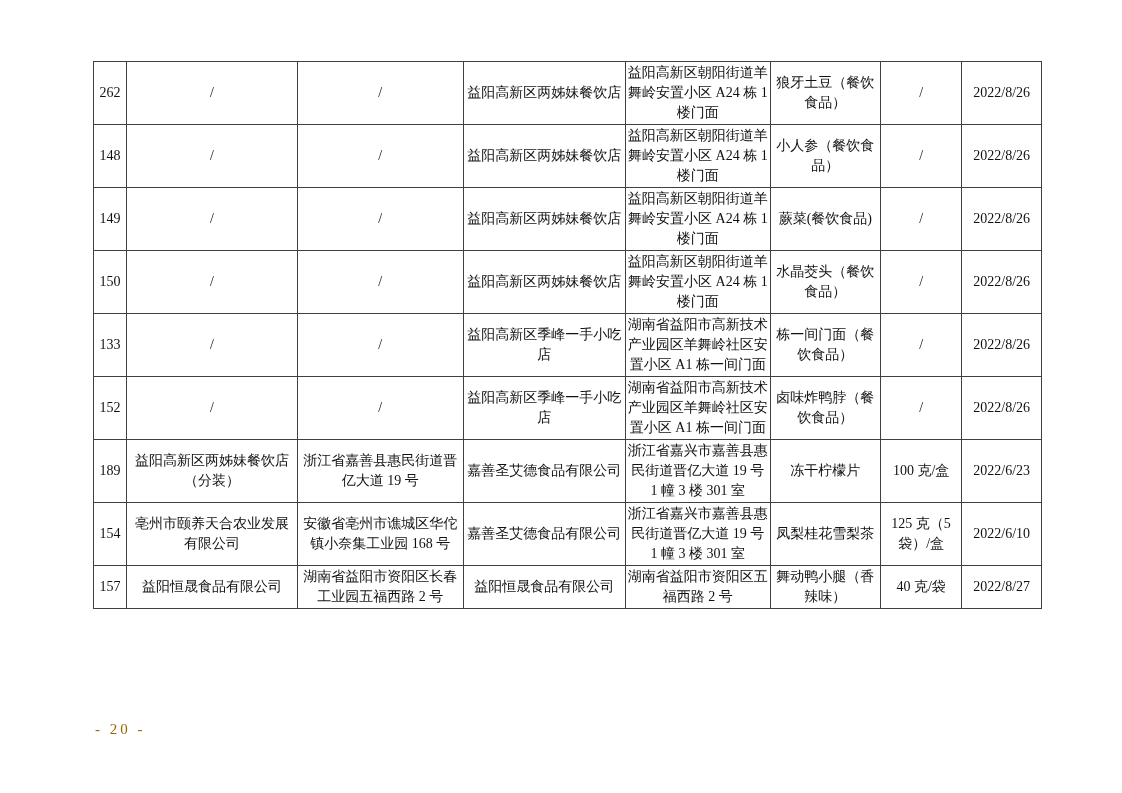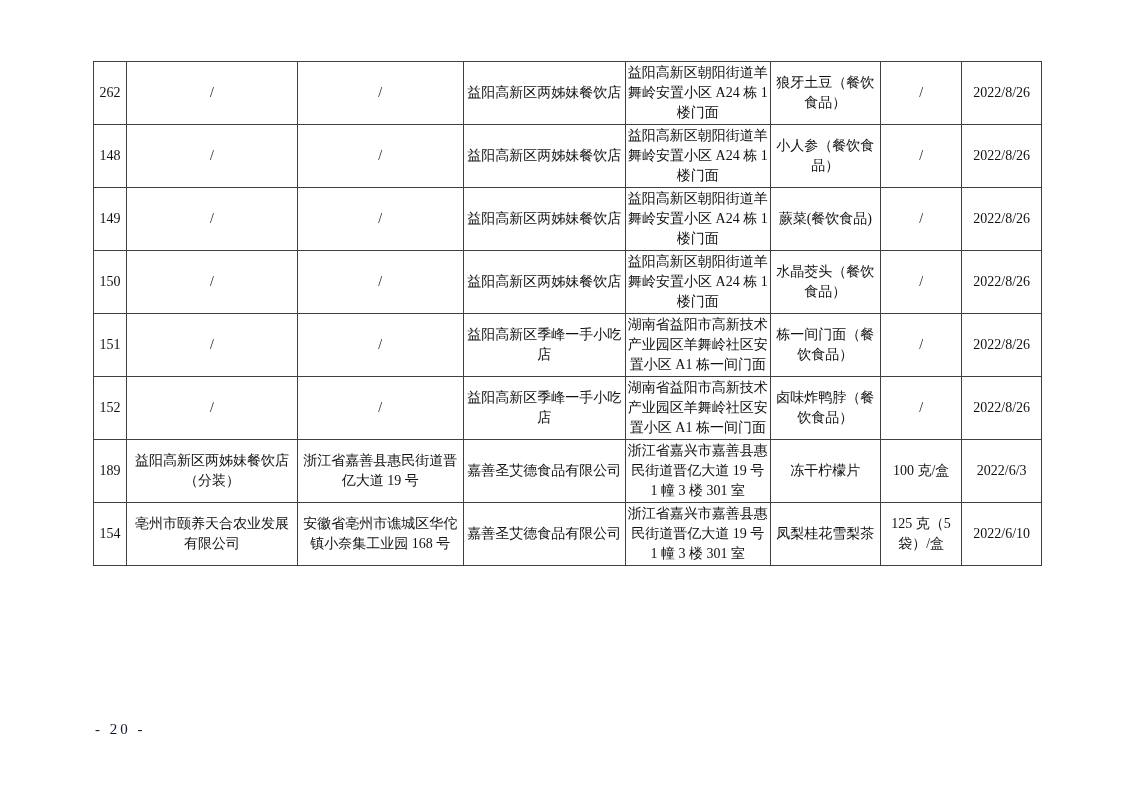--- a/index.html
+++ b/index.html
@@ -32,21 +32,21 @@
     line-height: 20px;
     padding: 1px 2px;
     overflow-wrap: break-word;
   }
   .page-number {
     position: absolute;
     left: 95px;
     top: 721px;
     font-size: 15px;
     letter-spacing: 3px;
-    color: #0f172a;
+    color: #a16207;
   }
 </style>
 </head>
 <body>
 
 <div class="doc-page">
   <table class="report-table">
     <colgroup>
       <col style="width:3.5%">
       <col style="width:18.0%">
@@ -92,21 +92,21 @@
           <td>150</td>
           <td>/</td>
           <td>/</td>
           <td>益阳高新区两姊妹餐饮店</td>
           <td>益阳高新区朝阳街道羊舞岭安置小区 A24 栋 1 楼门面</td>
           <td>水晶茭头（餐饮食品）</td>
           <td>/</td>
           <td>2022/8/26</td>
         </tr>
         <tr>
-          <td>151</td>
+          <td>133</td>
           <td>/</td>
           <td>/</td>
           <td>益阳高新区季峰一手小吃店</td>
           <td>湖南省益阳市高新技术产业园区羊舞岭社区安置小区 A1 栋一间门面</td>
           <td>栋一间门面（餐饮食品）</td>
           <td>/</td>
           <td>2022/8/26</td>
         </tr>
         <tr>
           <td>152</td>
@@ -119,28 +119,38 @@
           <td>2022/8/26</td>
         </tr>
         <tr>
           <td>189</td>
           <td>益阳高新区两姊妹餐饮店（分装）</td>
           <td>浙江省嘉善县惠民街道晋亿大道 19 号</td>
           <td>嘉善圣艾德食品有限公司</td>
           <td>浙江省嘉兴市嘉善县惠民街道晋亿大道 19 号 1 幢 3 楼 301 室</td>
           <td>冻干柠檬片</td>
           <td>100 克/盒</td>
-          <td>2022/6/3</td>
+          <td>2022/6/23</td>
         </tr>
         <tr>
           <td>154</td>
           <td>亳州市颐养天合农业发展有限公司</td>
           <td>安徽省亳州市谯城区华佗镇小奈集工业园 168 号</td>
           <td>嘉善圣艾德食品有限公司</td>
           <td>浙江省嘉兴市嘉善县惠民街道晋亿大道 19 号 1 幢 3 楼 301 室</td>
           <td>凤梨桂花雪梨茶</td>
           <td>125 克（5 袋）/盒</td>
           <td>2022/6/10</td>
         </tr>
+        <tr>
+          <td>157</td>
+          <td>益阳恒晟食品有限公司</td>
+          <td>湖南省益阳市资阳区长春工业园五福西路 2 号</td>
+          <td>益阳恒晟食品有限公司</td>
+          <td>湖南省益阳市资阳区五福西路 2 号</td>
+          <td>舞动鸭小腿（香辣味）</td>
+          <td>40 克/袋</td>
+          <td>2022/8/27</td>
+        </tr>
       </tbody>
   </table>
   <div class="page-number">- 20 -</div>
 </div>
 
 </body></html>

